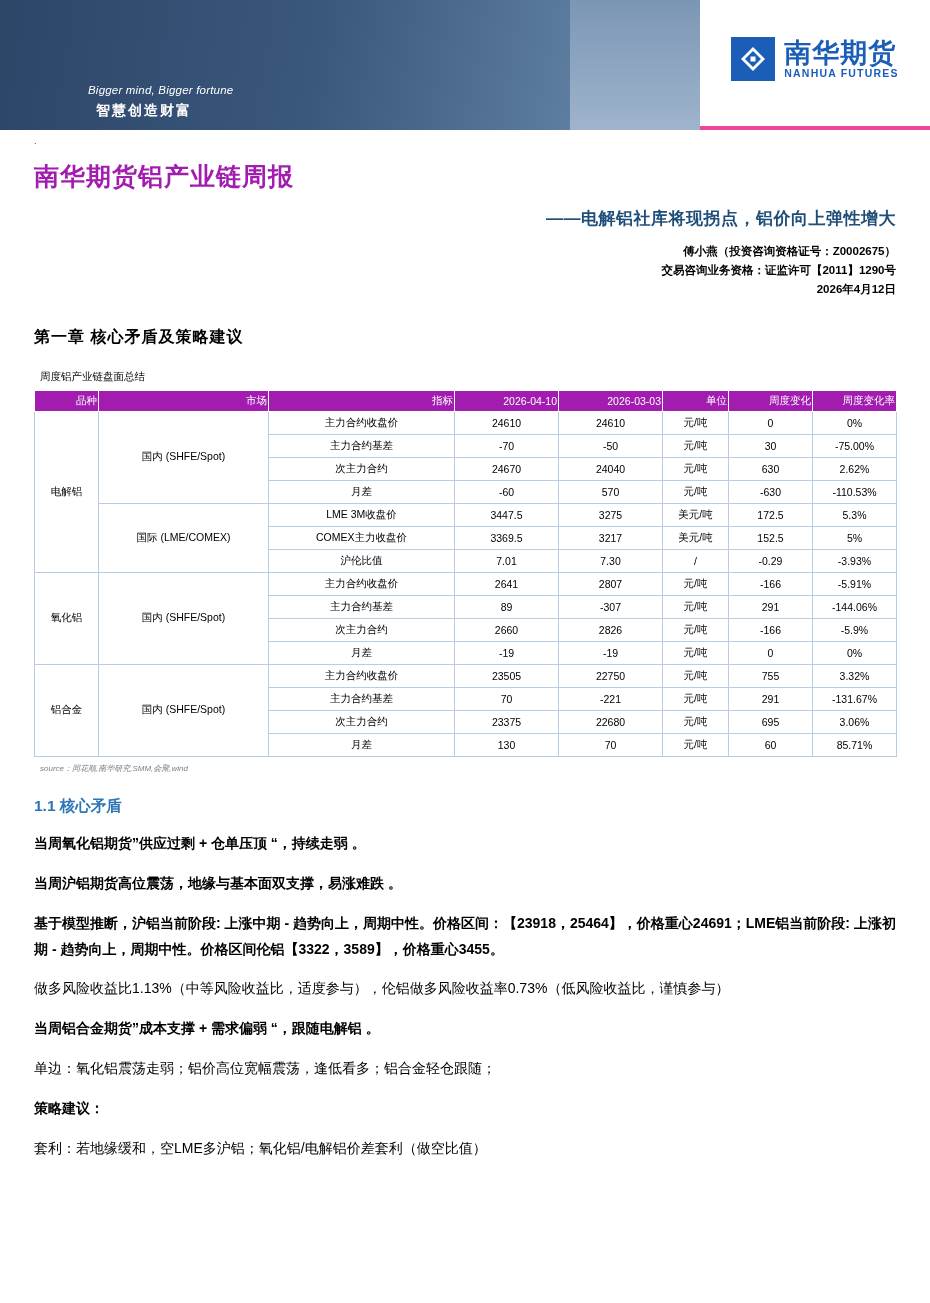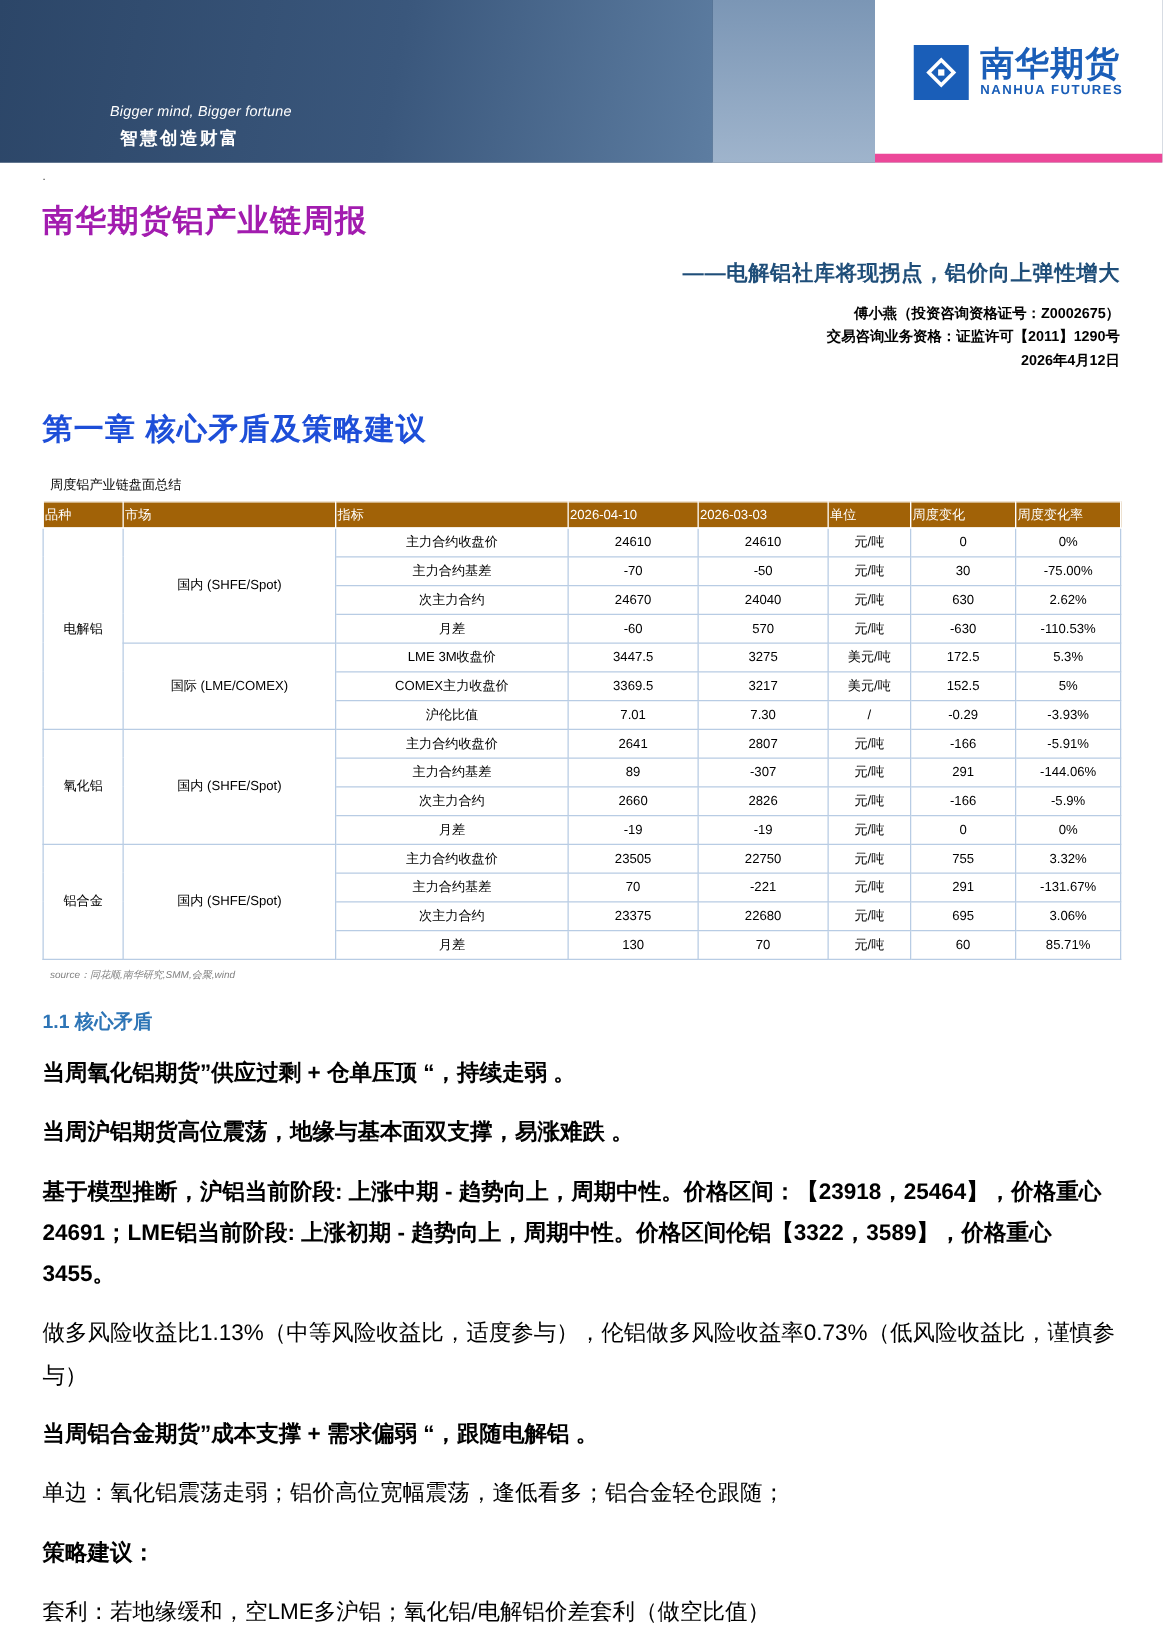--- a/index.html
+++ b/index.html
@@ -35,21 +35,21 @@
     height: 130px;
     background: linear-gradient(180deg, #7b96b5 0%, #9fb4cc 100%);
   }
   .banner-right {
     flex: 1;
     height: 130px;
     background: #ffffff;
     display: flex;
     align-items: center;
     justify-content: center;
-    border-bottom: 7px solid #ec4899;
+    border-bottom: 4px solid #ec4899;
     box-sizing: border-box;
   }
   .slogan-en {
     position: absolute;
     left: 88px;
     top: 84px;
     font-size: 11.5px;
     font-style: italic;
     color: #ffffff;
     font-weight: normal;
@@ -125,48 +125,48 @@
     margin-top: 12px;
     text-align: right;
     font-size: 11.5px;
     font-weight: bold;
     color: #000;
     line-height: 1.65;
   }
 
   .chapter-title {
     margin-top: 28px;
-    font-size: 24px;
-    font-weight: bold;
-    color: #1d4ed8;
+    font-size: 16px;
+    font-weight: bold;
+    color: #000000;
     letter-spacing: 1px;
   }
 
   .table-caption {
     margin-top: 22px;
     margin-left: 6px;
     font-size: 10.5px;
     color: #000;
   }
 
   
   table.data {
     margin-top: 6px;
     border-collapse: collapse;
     width: 862px;
     font-size: 10.5px;
     table-layout: fixed;
   }
   table.data th {
-    background: #a16207;
+    background: #a21caf;
     color: #ffffff;
     font-weight: normal;
     height: 18px;
     border: 1px solid #ffffff;
-    text-align: left;
+    text-align: right;
     font-size: 10.5px;
   }
   table.data td {
     border: 1px solid #b8cce4;
     height: 20px;
     text-align: center;
     color: #000;
     background: #ffffff;
   }
   td.alt { background: #eff4fa; }
@@ -192,21 +192,21 @@
 
   
   .sec-head {
     margin-top: 22px;
     font-size: 15.5px;
     font-weight: bold;
     color: #2e75b6;
   }
   .para {
     margin-top: 14px;
-    font-size: 18px;
+    font-size: 14px;
     line-height: 1.85;
     color: #000;
   }
   .para.bold { font-weight: bold; }
 </style>
 </head>
 <body>
 
 <div class="banner">
   <div class="banner-left">

